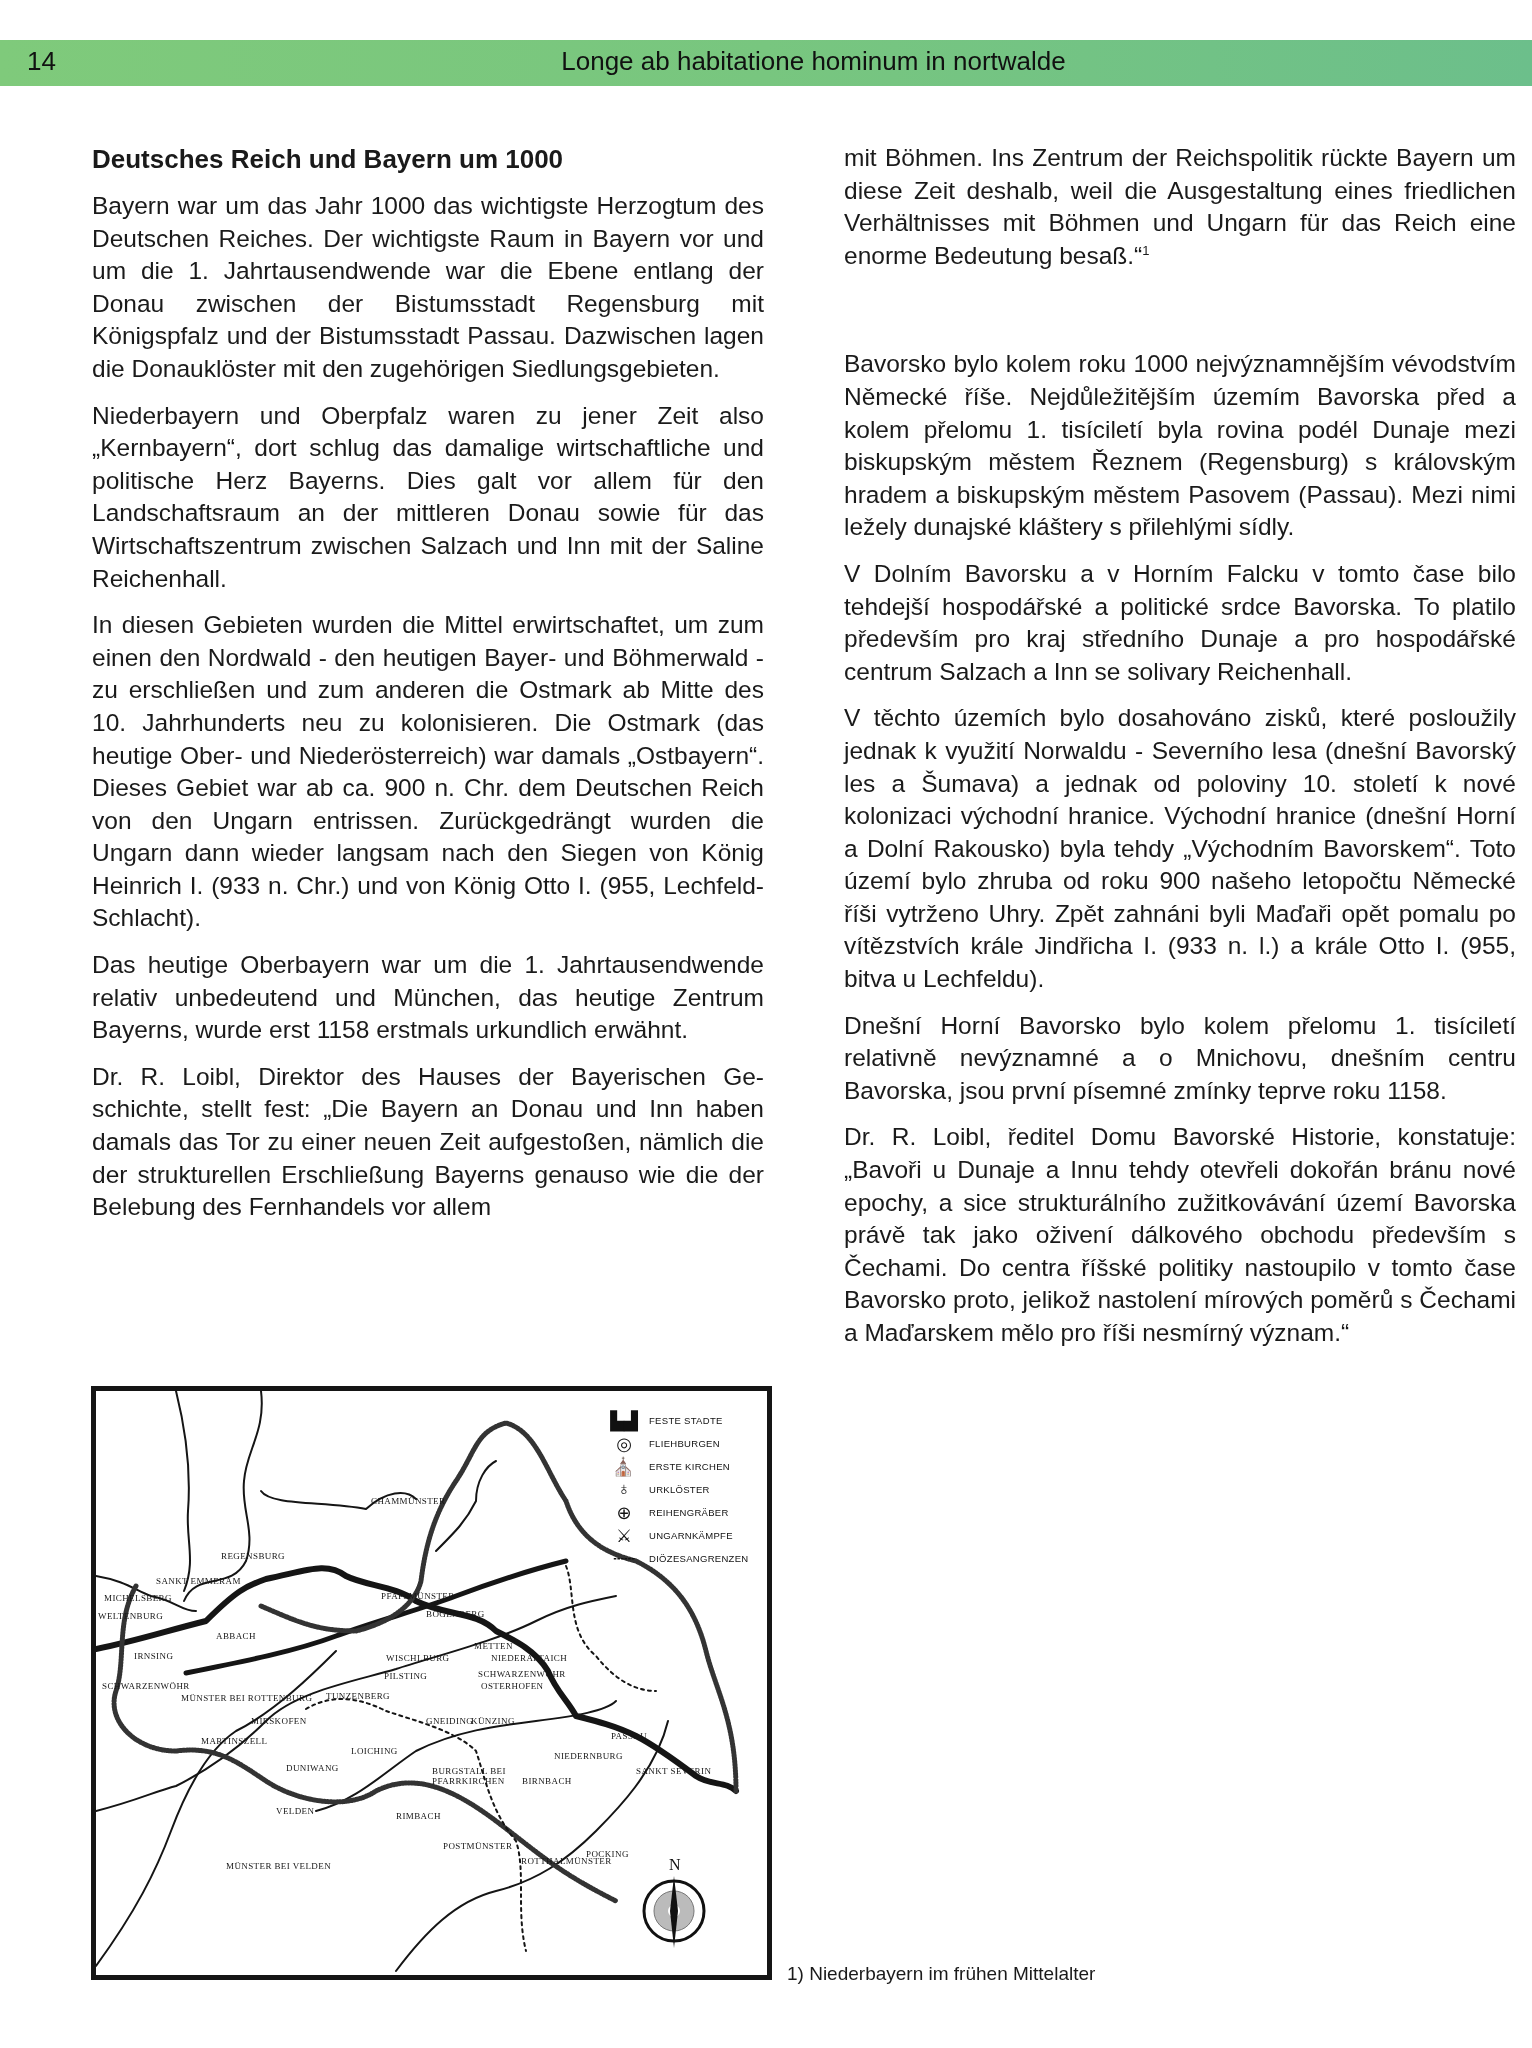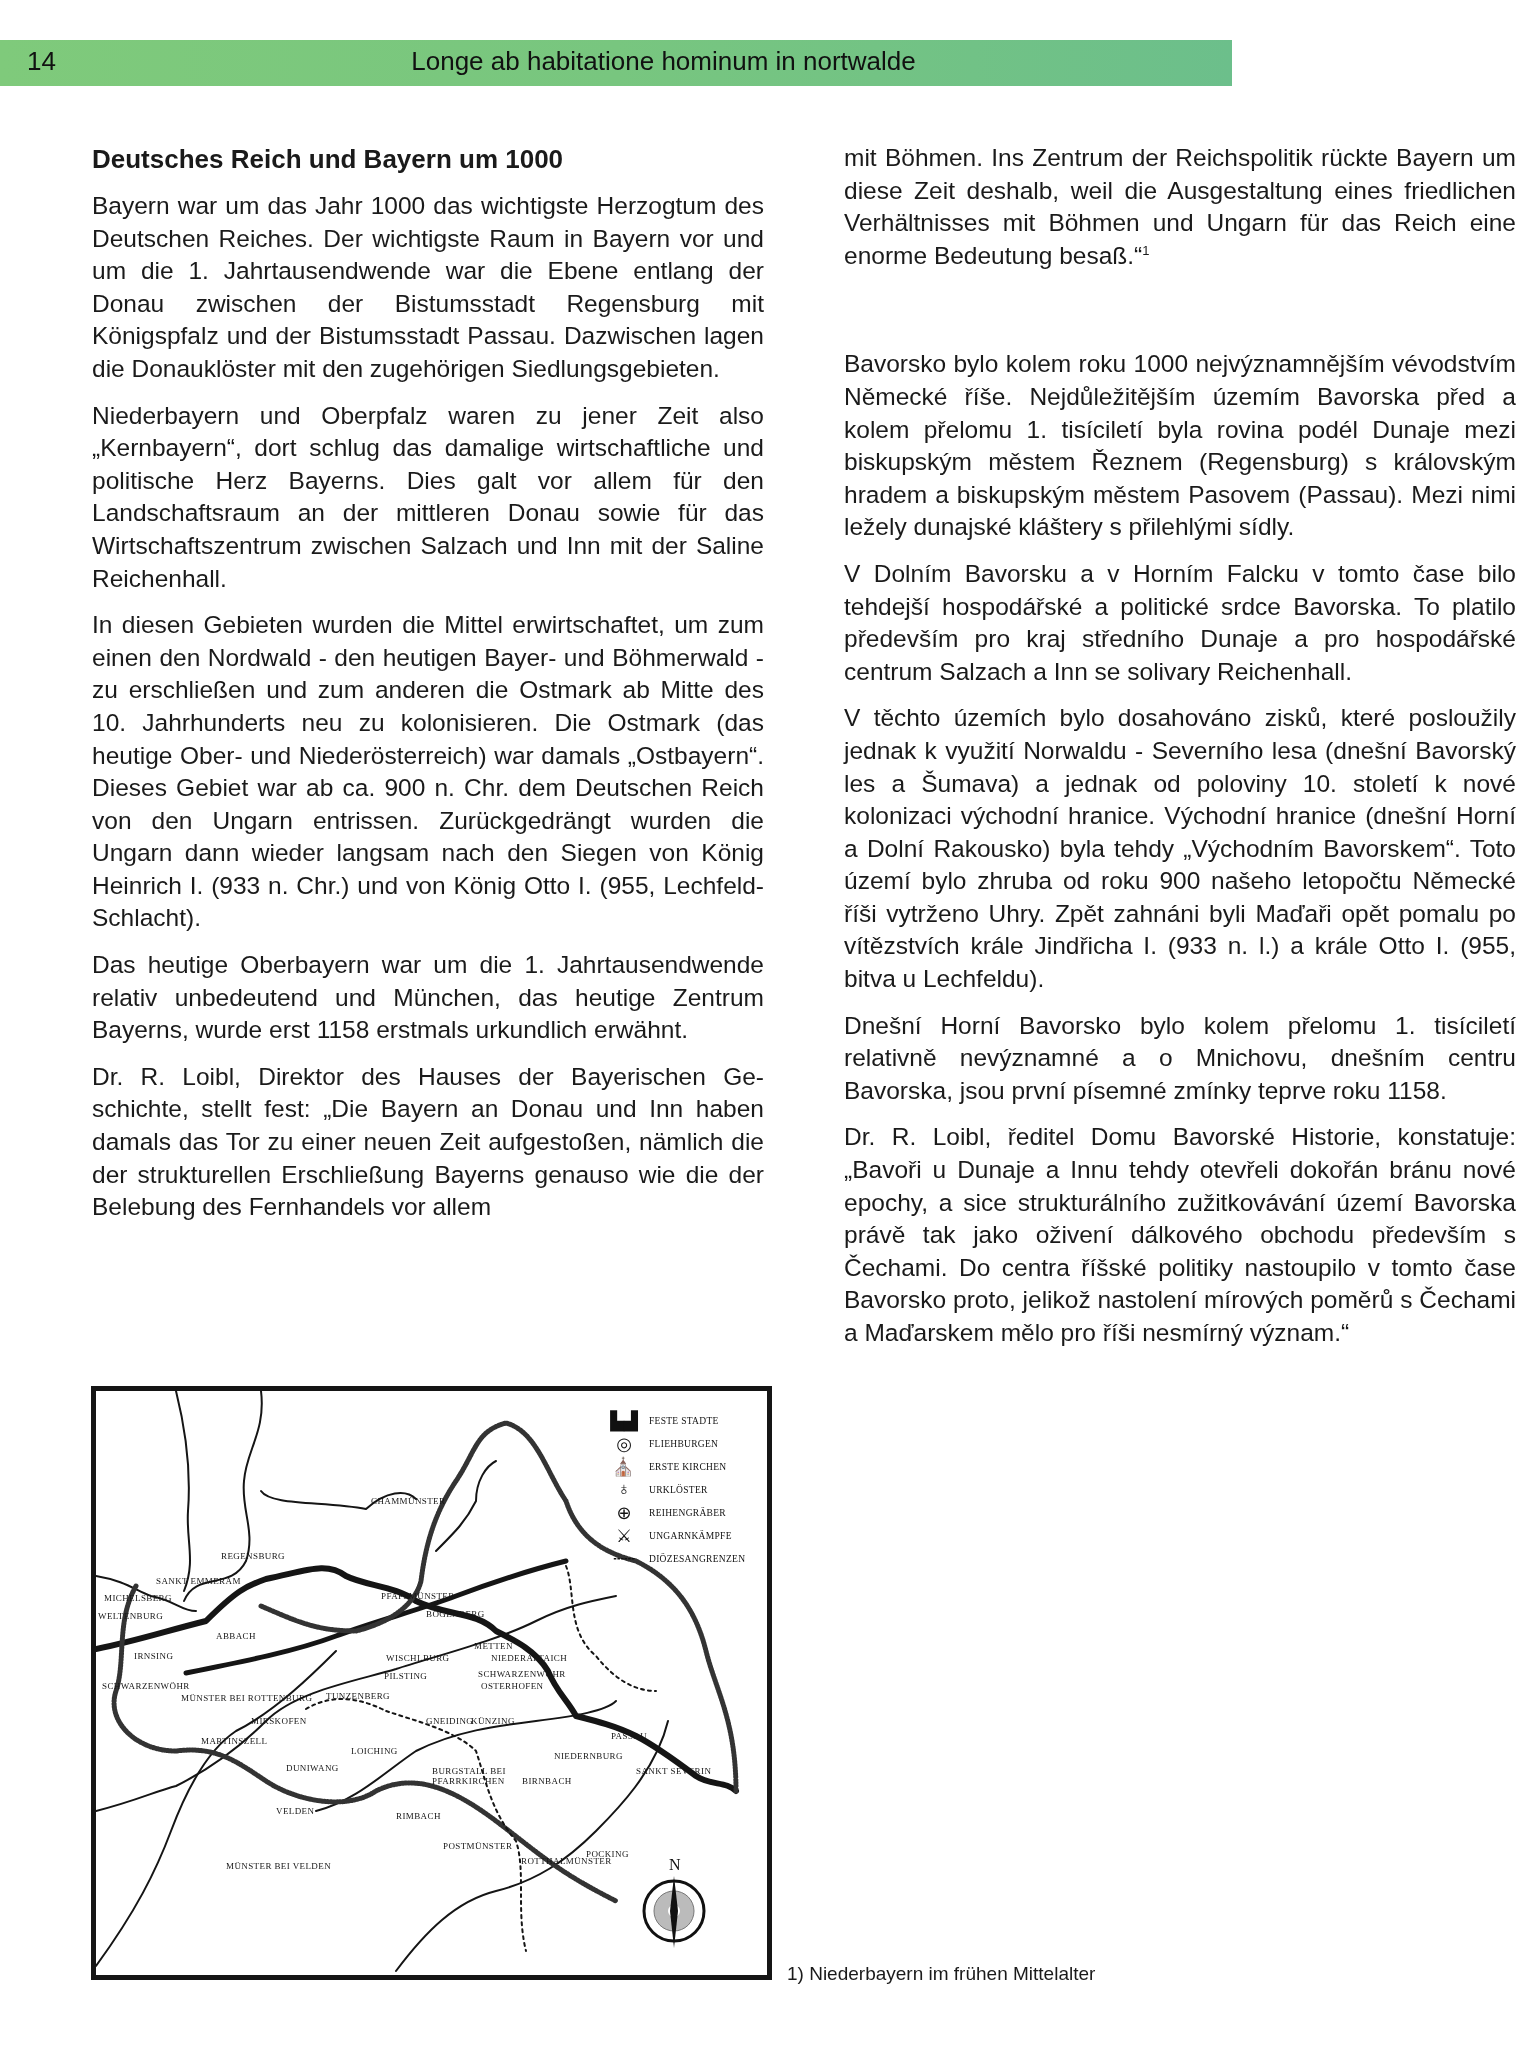--- a/index.html
+++ b/index.html
@@ -1,39 +1,39 @@
 <!DOCTYPE html>
 <html><head>
 <meta charset="utf-8">
 <style>
   html, body { margin: 0; padding: 0; background: #ffffff; }
   body { width: 1532px; height: 2048px; position: relative; overflow: hidden;
          font-family: "Liberation Sans", sans-serif; color: #1a1a1a; }
-  .header-band { position: absolute; left: 0; top: 40px; width: 1232px; height: 46px;
+  .header-band { position: absolute; left: 0; top: 40px; width: 1532px; height: 46px;
          background: linear-gradient(90deg, #7fca7b 0%, #78c67f 50%, #6cbf8b 100%); }
   .page-number { position: absolute; left: 27px; top: 6px; font-size: 26px; color: #111; }
   .running-title { position: absolute; left: 0; width: 100%; top: 6px; text-align: center;
          font-size: 26px; color: #111; padding-left: 95px; box-sizing: border-box; }
   .col { position: absolute; top: 142px; width: 672px; }
   .col-left { left: 92px; }
   .col-right { left: 844px; }
   h2.section-heading { font-size: 26px; font-weight: bold; margin: 0 0 14px 0; line-height: 34px; }
   p.para { font-size: 24.5px; line-height: 32.6px; margin: 0 0 14px 0; text-align: justify;
            hyphens: manual; }
   .col-right .gap { height: 62px; }
   sup.fn { font-size: 13px; vertical-align: super; line-height: 0; }
 
   .map-figure { position: absolute; left: 91px; top: 1386px; width: 681px; height: 594px;
          border: 5px solid #151515; box-sizing: border-box; background: #fff; overflow: hidden; }
   .map-figure svg { position: absolute; left: 0; top: 0; }
   .legend { position: absolute; right: 18px; top: 18px; width: 140px; }
   .legend-item { display: flex; align-items: center; height: 23px; }
   .legend-symbol { width: 30px; display: flex; justify-content: center; align-items: center;
          font-size: 18px; color: #111; }
-  .legend-label { font-family: Liberation Serif, serif; font-size: 9.5px; letter-spacing: 0.3px;
+  .legend-label { font-family: Liberation Sans, sans-serif; font-size: 9.5px; letter-spacing: 0.3px;
          color: #111; margin-left: 10px; white-space: nowrap; }
   .map-label { position: absolute; font-family: "Liberation Serif", serif; font-size: 9px;
          letter-spacing: 0.4px; color: #161616; white-space: nowrap; line-height: 10px; }
   .figure-caption { position: absolute; left: 787px; top: 1963px; font-size: 19px; color: #1a1a1a; text-align: right; }
 </style>
 </head>
 <body>
 
 <div class="header-band">
   <span class="page-number">14</span>

